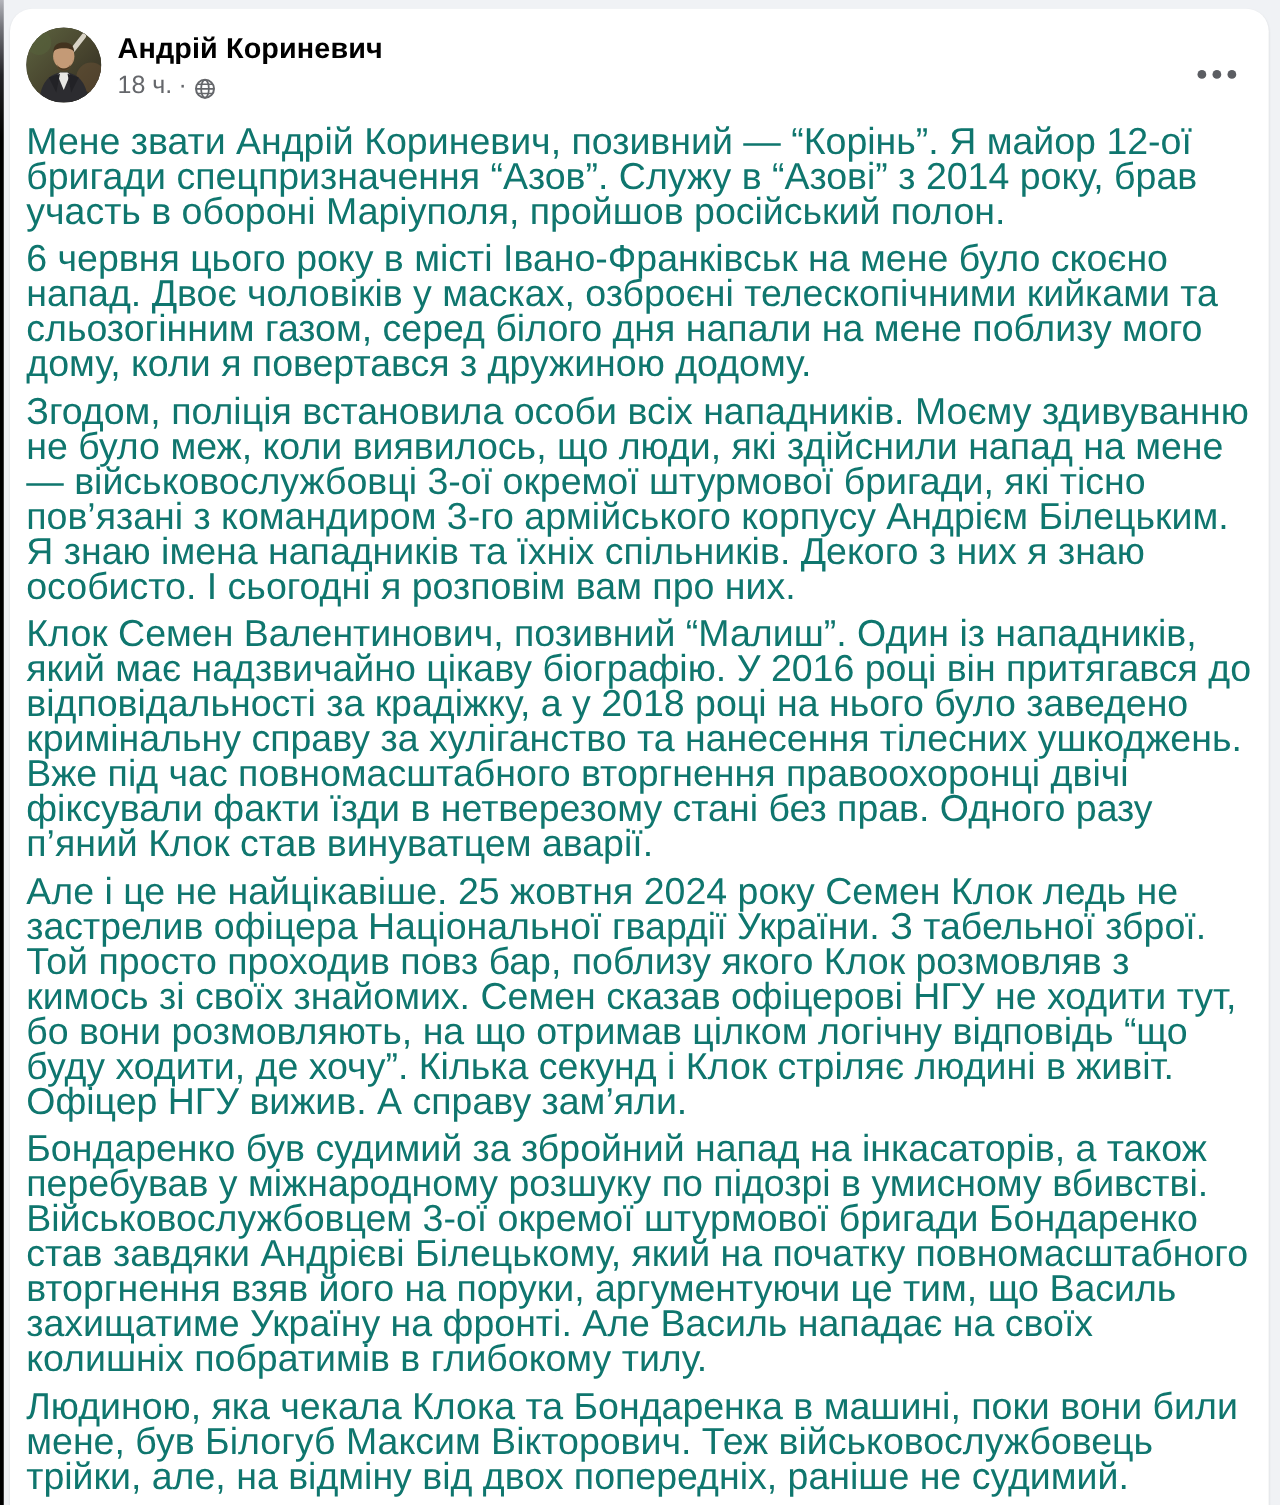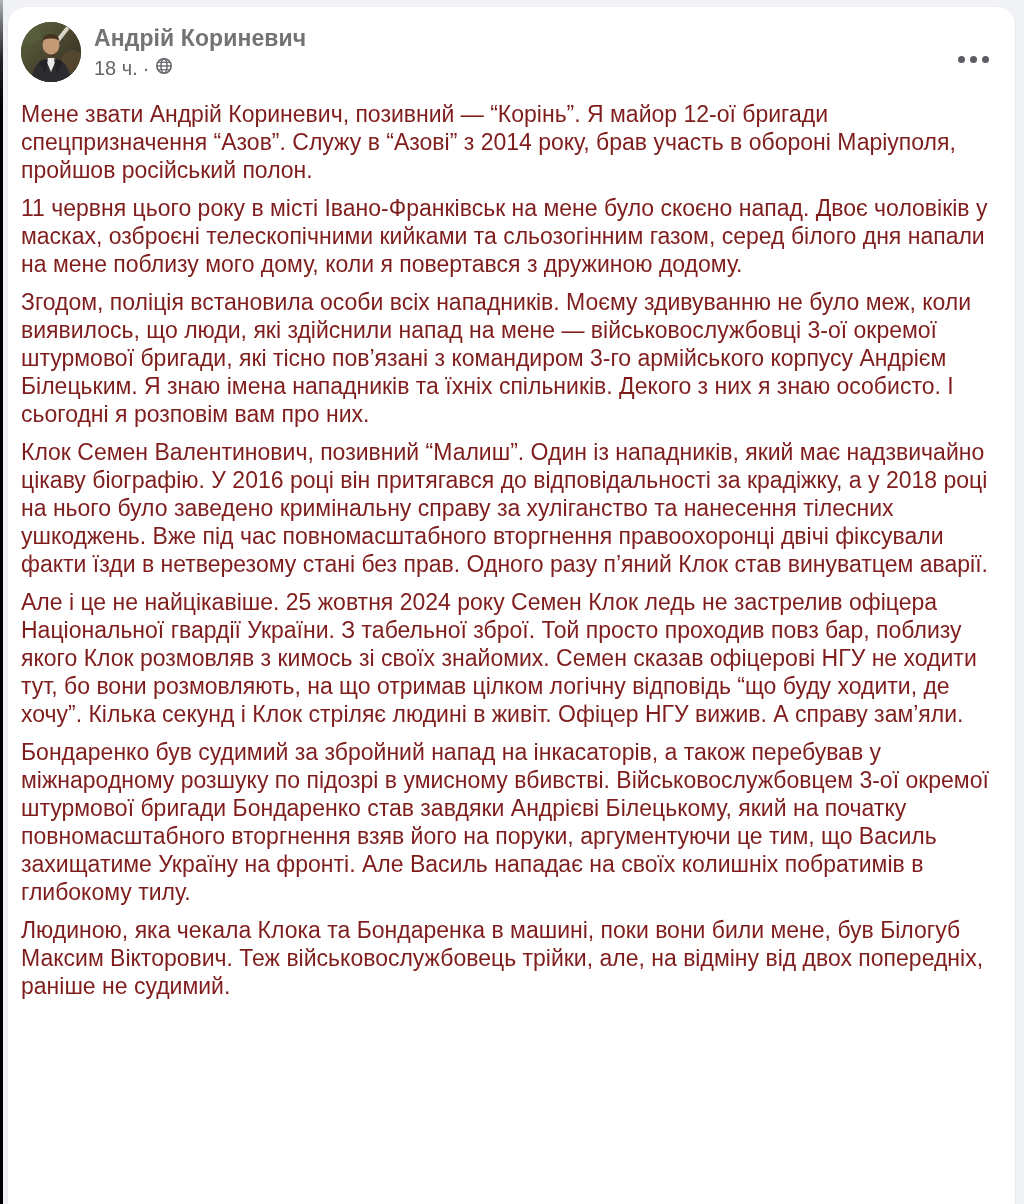--- a/index.html
+++ b/index.html
@@ -24,42 +24,42 @@
     display:flex; align-items:flex-start;
     padding:15px 16px 0 13px; position:relative;
   }
   .avatar {
     width:60px; height:60px; border-radius:50%; overflow:hidden;
     flex:none; cursor:pointer; background:#3c3c30;
   }
   .avatar svg { display:block; width:60px; height:60px; }
   .header-text { margin-left:13px; padding-top:3px; }
   .author-name {
-    font-size:23px; font-weight:700; color:#737373;
+    font-size:23px; font-weight:700; color:#000000;
     line-height:27px; letter-spacing:.1px; cursor:pointer;
   }
   .meta-row {
-    display:flex; align-items:flex-start; margin-top:4px;
+    display:flex; align-items:flex-end; margin-top:4px;
     color:#65676b; font-size:20px; line-height:24px;
   }
   .meta-row .ts { cursor:pointer; }
   .meta-sep { margin:0 6px 0 5px; }
   .globe { width:18px; height:18px; display:block; margin-top:1px; }
   .menu-btn {
     position:absolute; top:32px; right:16px;
     width:52px; height:40px; border-radius:50%;
     display:flex; align-items:center; justify-content:center;
     gap:5px; cursor:pointer; border:none; background:transparent;
   }
   .menu-btn .dot {
     width:7px; height:7px; border-radius:50%; background:#5b5d62; display:block;
   }
   .content {
     padding:18px 14px 0 13px;
-    font-size:23px; line-height:28px; color:#7f1d1d;
+    font-size:30px; line-height:28px; color:#0f766e;
   }
   .content p { margin:0 0 10px 0; }
   .content p:last-child { margin-bottom:13px; }
 </style>
 </head>
 <body>
 
 <div class="edge-strip"></div>
 
 <div class="card">
@@ -107,21 +107,21 @@
 
     <button class="menu-btn" aria-label="menu">
       <span class="dot"></span>
       <span class="dot"></span>
       <span class="dot"></span>
     </button>
   </div>
 
   <div class="content">
     <p>Мене звати Андрій Кориневич, позивний — “Корінь”. Я майор 12-ої бригади спецпризначення “Азов”. Служу в “Азові” з 2014 року, брав участь в обороні Маріуполя, пройшов російський полон.</p>
-    <p>11 червня цього року в місті Івано-Франківськ на мене було скоєно напад. Двоє чоловіків у масках, озброєні телескопічними кийками та сльозогінним газом, серед білого дня напали на мене поблизу мого дому, коли я повертався з дружиною додому.</p>
+    <p>6 червня цього року в місті Івано-Франківськ на мене було скоєно напад. Двоє чоловіків у масках, озброєні телескопічними кийками та сльозогінним газом, серед білого дня напали на мене поблизу мого дому, коли я повертався з дружиною додому.</p>
     <p>Згодом, поліція встановила особи всіх нападників. Моєму здивуванню не було меж, коли виявилось, що люди, які здійснили напад на мене — військовослужбовці 3-ої окремої штурмової бригади, які тісно пов’язані з командиром 3-го армійського корпусу Андрієм Білецьким. Я знаю імена нападників та їхніх спільників. Декого з них я знаю особисто. І сьогодні я розповім вам про них.</p>
     <p>Клок Семен Валентинович, позивний “Малиш”. Один із нападників, який має надзвичайно цікаву біографію. У 2016 році він притягався до відповідальності за крадіжку, а у 2018 році на нього було заведено кримінальну справу за хуліганство та нанесення тілесних ушкоджень. Вже під час повномасштабного вторгнення правоохоронці двічі фіксували факти їзди в нетверезому стані без прав. Одного разу п’яний Клок став винуватцем аварії.</p>
     <p>Але і це не найцікавіше. 25 жовтня 2024 року Семен Клок ледь не застрелив офіцера Національної гвардії України. З табельної зброї. Той просто проходив повз бар, поблизу якого Клок розмовляв з кимось зі своїх знайомих. Семен сказав офіцерові НГУ не ходити тут, бо вони розмовляють, на що отримав цілком логічну відповідь “що буду ходити, де хочу”. Кілька секунд і Клок стріляє людині в живіт. Офіцер НГУ вижив. А справу зам’яли.</p>
     <p>Бондаренко був судимий за збройний напад на інкасаторів, а також перебував у міжнародному розшуку по підозрі в умисному вбивстві. Військовослужбовцем 3-ої окремої штурмової бригади Бондаренко став завдяки Андрієві Білецькому, який на початку повномасштабного вторгнення взяв його на поруки, аргументуючи це тим, що Василь захищатиме Україну на фронті. Але Василь нападає на своїх колишніх побратимів в глибокому тилу.</p>
     <p>Людиною, яка чекала Клока та Бондаренка в машині, поки вони били мене, був Білогуб Максим Вікторович. Теж військовослужбовець трійки, але, на відміну від двох попередніх, раніше не судимий.</p>
   </div>
 
 </div>
 
 </body></html>

